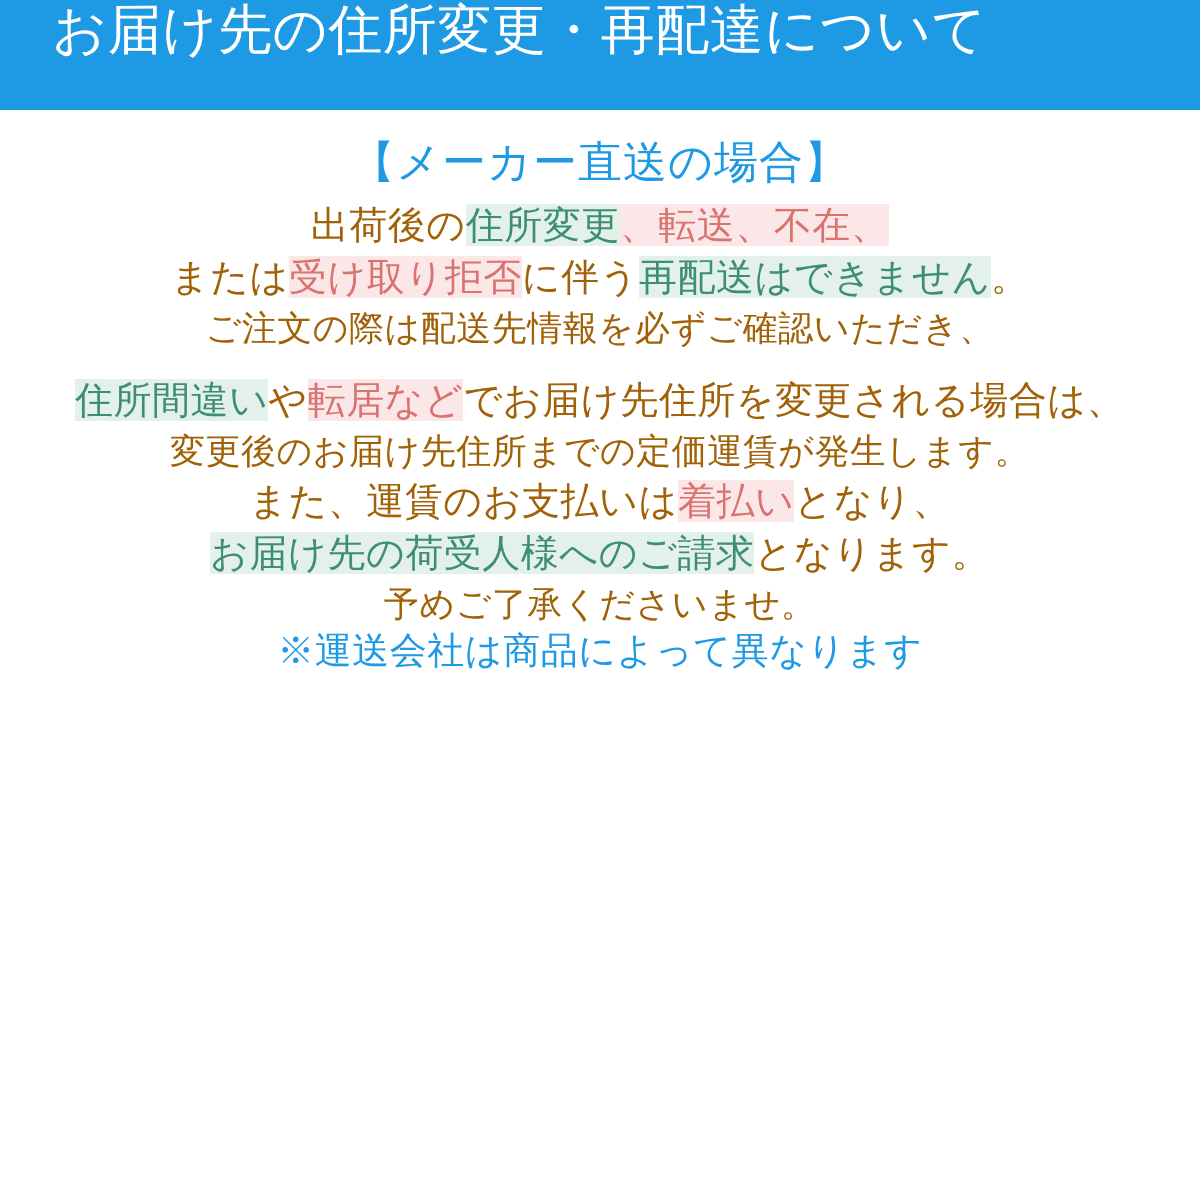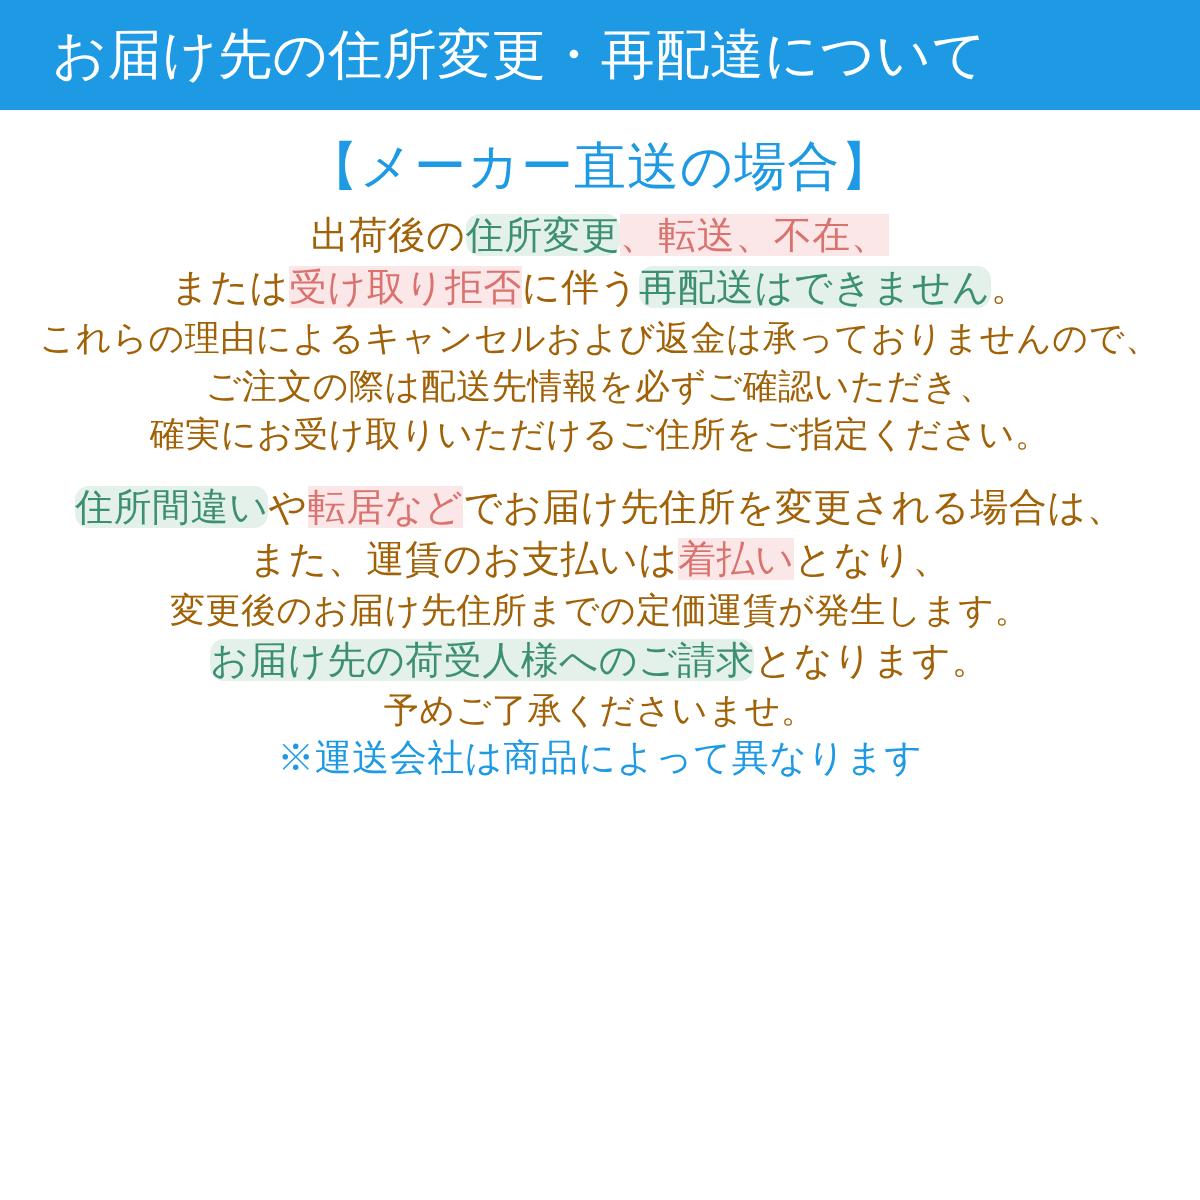--- a/index.html
+++ b/index.html
@@ -17,39 +17,38 @@
     position: relative;
     width: 1200px;
     height: 1200px;
     box-sizing: border-box;
   }
   .header-bar {
     width: 1200px;
     height: 110px;
     background: #1e9ae5;
     display: flex;
-    align-items: center;
     padding-left: 52px;
     box-sizing: border-box;
   }
   .header-title {
     color: #ffffff;
     font-size: 54px;
     line-height: 1.1;
     letter-spacing: 0.5px;
     font-weight: 400;
   }
   .content {
     padding: 0 16px;
     box-sizing: border-box;
   }
   .section-heading {
     text-align: center;
     color: #1e9ae5;
-    font-size: 52px;
+    font-size: 44px;
     line-height: 1.25;
     margin-top: 24px;
     margin-bottom: 10px;
     letter-spacing: 1px;
   }
   .line {
     text-align: center;
     color: #5c6b70;
     font-size: 38px;
     line-height: 1.38;
@@ -60,21 +59,20 @@
     font-size: 35px;
   }
   .line.note {
     color: #1e9ae5;
     font-size: 37px;
     font-family: Liberation Mono, monospace;
   }
   .hl-green {
     background: #e3f1ea;
     color: #3d8f72;
-    border-radius: 14px;
   }
   .hl-pink {
     background: #fbe7e7;
     color: #d9736f;
   }
   .plain {
     color: #a16207;
   }
   .block-maker {
     margin-top: 6px;
@@ -91,29 +89,27 @@
   <div class="header-bar">
     <div class="header-title">お届け先の住所変更・再配達について</div>
   </div>
 
   <div class="content">
 
     <div class="block-maker">
       <div class="section-heading">【メーカー直送の場合】</div>
       <div class="line"><span class="plain">出荷後の</span><span class="hl-green">住所変更</span><span class="hl-pink">、</span><span class="hl-pink">転送</span><span class="hl-pink">、</span><span class="hl-pink">不在</span><span class="hl-pink">、</span></div>
       <div class="line"><span class="plain">または</span><span class="hl-pink">受け取り拒否</span><span class="plain">に伴う</span><span class="hl-green">再配送はできません</span><span class="plain">。</span></div>
-      <div class="line small"><span class="plain">これらの理由によるキャンセルおよび返金は承っておりませんので、</span></div>
       <div class="line small"><span class="plain">ご注文の際は配送先情報を必ずご確認いただき、</span></div>
-      <div class="line small"><span class="plain">確実にお受け取りいただけるご住所をご指定ください。</span></div>
     </div>
 
     <div class="block-yamato">
       <div class="line"><span class="hl-green">住所間違い</span><span class="plain">や</span><span class="hl-pink">転居など</span><span class="plain">でお届け先住所を変更される場合は、</span></div>
+      <div class="line small"><span class="plain">変更後のお届け先住所までの定価運賃が発生します。</span></div>
       <div class="line"><span class="plain">また、運賃のお支払いは</span><span class="hl-pink">着払い</span><span class="plain">となり、</span></div>
-      <div class="line small"><span class="plain">変更後のお届け先住所までの定価運賃が発生します。</span></div>
       <div class="line"><span class="hl-green">お届け先の荷受人様へのご請求</span><span class="plain">となります。</span></div>
       <div class="line small"><span class="plain">予めご了承くださいませ。</span></div>
     </div>
 
     <div class="line note">※運送会社は商品によって異なります</div>
 
   </div>
 </div>
 
 </body></html>

